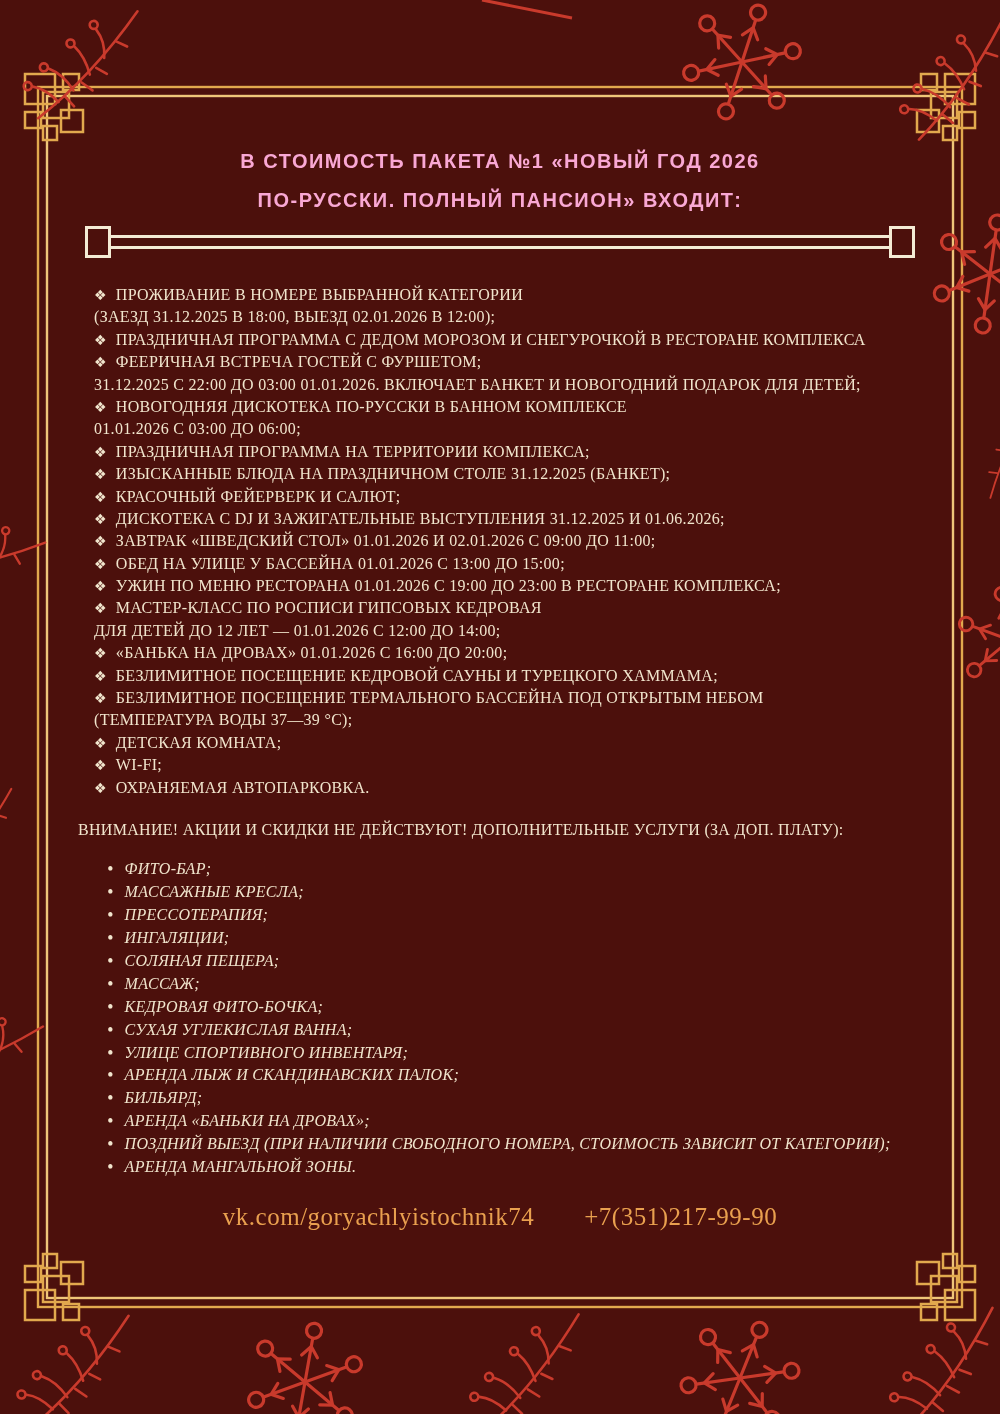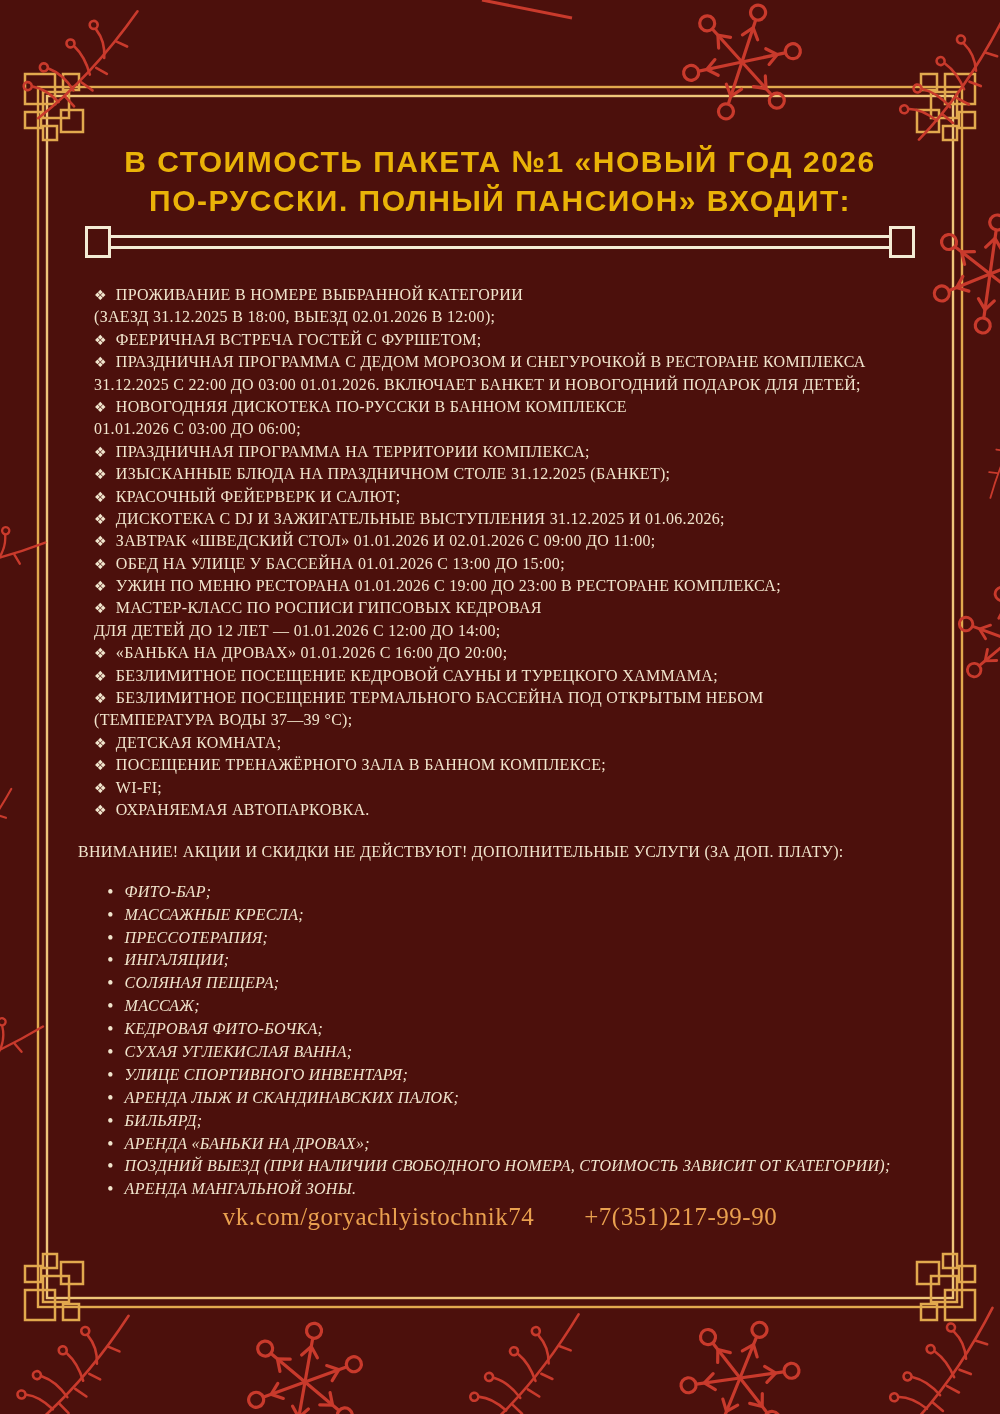--- a/index.html
+++ b/index.html
@@ -7,22 +7,22 @@
     width:1000px;height:1414px;position:relative;overflow:hidden;
     background:#4c100c;
     font-family:"Liberation Serif","DejaVu Serif",serif;
   }
   .decor-layer{position:absolute;inset:0;z-index:0;pointer-events:none;}
   .content{position:absolute;inset:0;z-index:1;}
 
   .title{
     position:absolute;top:142px;left:0;right:0;text-align:center;
     font-family:"Liberation Sans","DejaVu Sans",sans-serif;
-    font-weight:700;font-size:30px;line-height:39px;letter-spacing:1.5px;
-    color:#eab308;
+    font-weight:700;font-size:20px;line-height:39px;letter-spacing:1.5px;
+    color:#f9a8d4;
   }
 
   .divider{
     position:absolute;top:227px;left:85px;right:85px;height:30px;
     display:flex;align-items:center;
   }
   .divider .endcap{
     width:20px;height:26px;border:3px solid #f4ebd5;flex:0 0 auto;background:transparent;
   }
   .divider .bar{
@@ -148,28 +148,28 @@
 
         <li>
           <span class="bul">❖</span><span>ПРОЖИВАНИЕ В НОМЕРЕ ВЫБРАННОЙ КАТЕГОРИИ</span>
         </li>
 
         <li>
           <span class="bul"></span><span>(ЗАЕЗД 31.12.2025 В 18:00, ВЫЕЗД 02.01.2026 В 12:00);</span>
         </li>
 
         <li>
+          <span class="bul">❖</span><span>ПРАЗДНИЧНАЯ ПРОГРАММА С ДЕДОМ МОРОЗОМ И СНЕГУРОЧКОЙ В РЕСТОРАНЕ КОМПЛЕКСА</span>
+        </li>
+
+        <li>
           <span class="bul">❖</span><span>ФЕЕРИЧНАЯ ВСТРЕЧА ГОСТЕЙ С ФУРШЕТОМ;</span>
         </li>
 
         <li>
-          <span class="bul">❖</span><span>ПРАЗДНИЧНАЯ ПРОГРАММА С ДЕДОМ МОРОЗОМ И СНЕГУРОЧКОЙ В РЕСТОРАНЕ КОМПЛЕКСА</span>
-        </li>
-
-        <li>
           <span class="bul"></span><span>31.12.2025 С 22:00 ДО 03:00 01.01.2026. ВКЛЮЧАЕТ БАНКЕТ И НОВОГОДНИЙ ПОДАРОК ДЛЯ ДЕТЕЙ;</span>
         </li>
 
         <li>
           <span class="bul">❖</span><span>НОВОГОДНЯЯ ДИСКОТЕКА ПО-РУССКИ В БАННОМ КОМПЛЕКСЕ</span>
         </li>
 
         <li>
           <span class="bul"></span><span>01.01.2026 С 03:00 ДО 06:00;</span>
         </li>
@@ -223,23 +223,20 @@
         </li>
 
         <li>
           <span class="bul"></span><span>(ТЕМПЕРАТУРА ВОДЫ 37—39 °С);</span>
         </li>
 
         <li>
           <span class="bul">❖</span><span>ДЕТСКАЯ КОМНАТА;</span>
         </li>
 
-        <li>
-          <span class="bul">❖</span><span>ПОСЕЩЕНИЕ ТРЕНАЖЁРНОГО ЗАЛА В БАННОМ КОМПЛЕКСЕ;</span>
-        </li>
 
         <li>
           <span class="bul">❖</span><span>WI-FI;</span>
         </li>
 
         <li>
           <span class="bul">❖</span><span>ОХРАНЯЕМАЯ АВТОПАРКОВКА.</span>
         </li>
       </ul>
 

